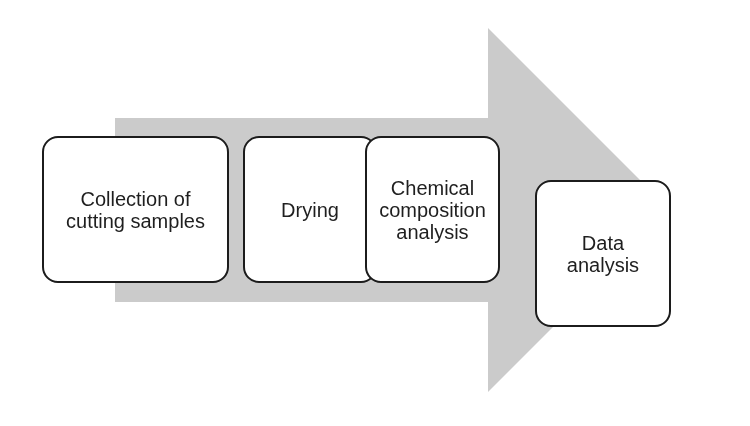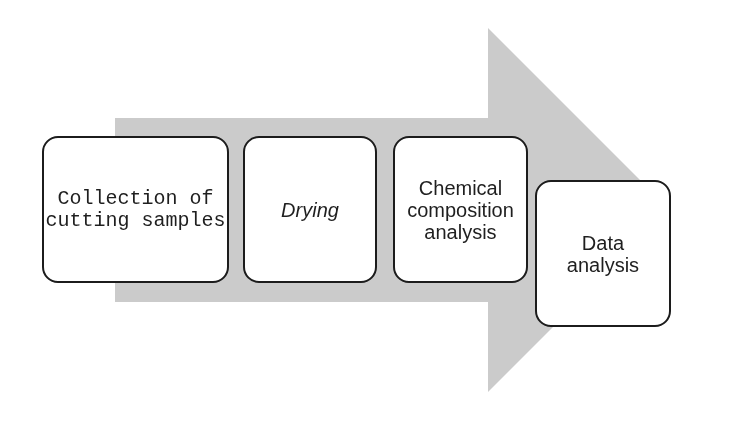--- a/index.html
+++ b/index.html
@@ -35,23 +35,23 @@
     align-items: center;
     justify-content: center;
     text-align: center;
   }
   .step-label {
     font-size: 20px;
     line-height: 22px;
     color: #1f1f1f;
     white-space: pre-line;
   }
-  .step-1 { left: 42px;  width: 187px; font-family: Liberation Mono, monospace; }
-  .step-2 { left: 243px; width: 134px; font-style: italic; }
-  .step-3 { left: 393px; width: 135px; }
+  .step-1 { left: 42px;  width: 187px; }
+  .step-2 { left: 243px; width: 134px; }
+  .step-3 { left: 365px; width: 135px; }
   .step-4 { left: 535px; width: 136px; margin-top: 44px; }
 </style>
 </head>
 <body>
 
 <div class="canvas">
 
   <svg class="arrow-svg" viewBox="0 0 750 426" xmlns="http://www.w3.org/2000/svg">
     <polygon points="115,118 488,118 488,28 670,210 488,392 488,302 115,302" fill="#cbcbcb"></polygon>
   </svg>

